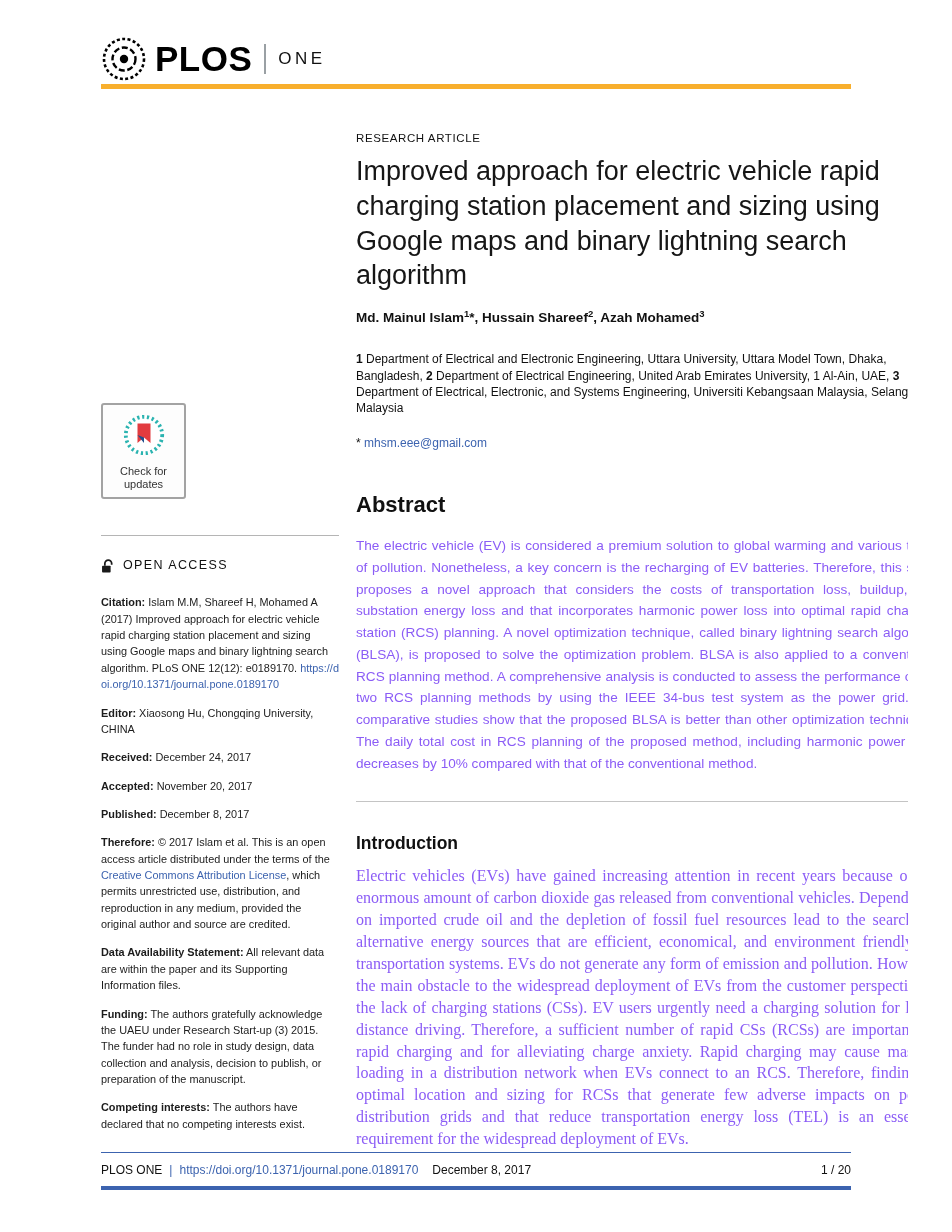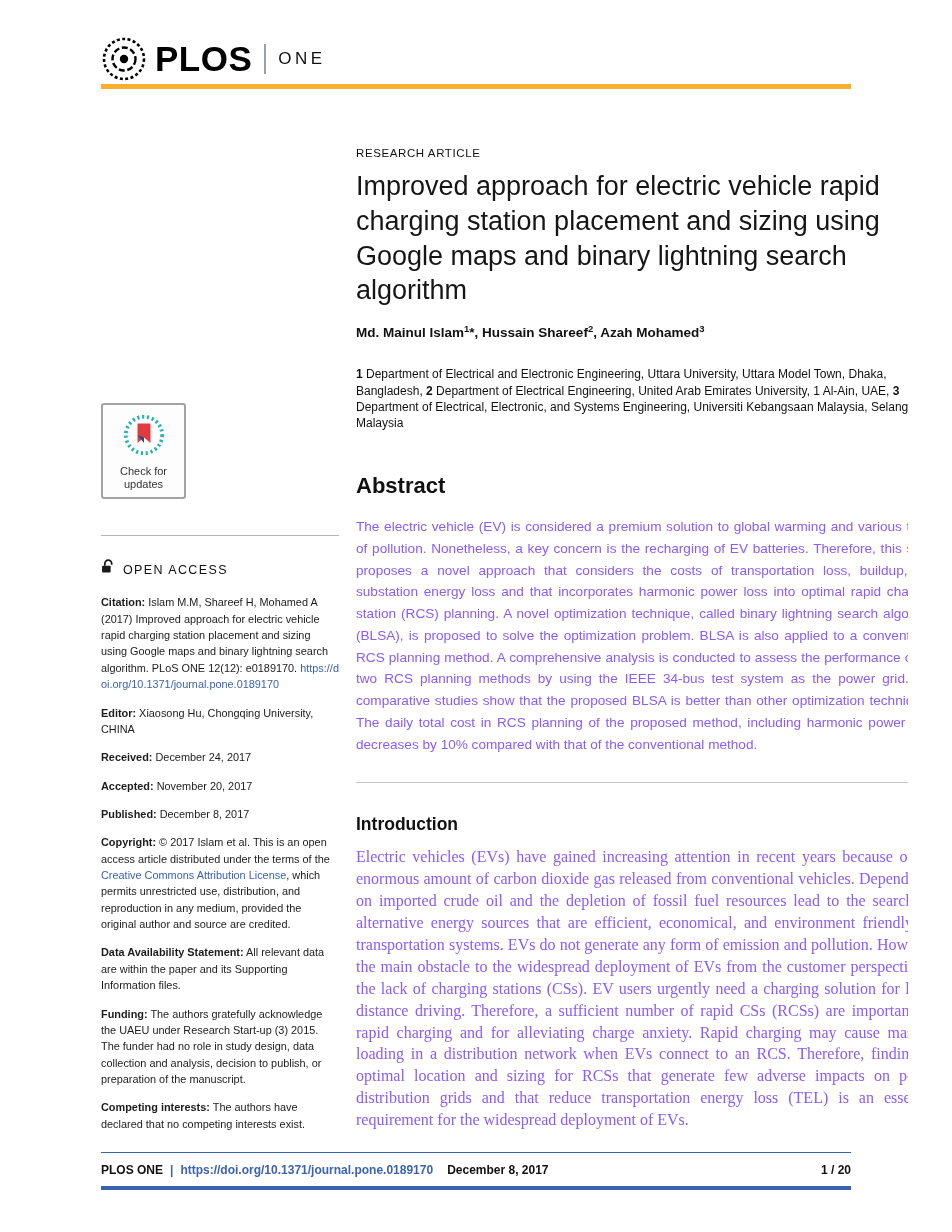--- a/index.html
+++ b/index.html
@@ -31,48 +31,48 @@
     width: 85px;
     border: 2px solid #a3a3a3;
     border-radius: 3px;
     background: #fdfdfd;
     text-align: center;
     padding: 8px 4px 6px;
     cursor: pointer;
   }
   .badge-text { font-size: 11px; line-height: 1.2; color: #333; margin-top: 4px; }
   .sidebar-rule { margin-top: 36px; border-top: 1px solid #b5b5b5; }
-  .open-access { margin-top: 22px; display: flex; align-items: flex-end; gap: 8px; font-size: 12.5px; letter-spacing: 1.4px; color: #111; }
+  .open-access { margin-top: 22px; display: flex; align-items: flex-start; gap: 8px; font-size: 12.5px; letter-spacing: 1.4px; color: #111; }
   .sb-p { margin-top: 12px; font-size: 10.9px; line-height: 1.5; color: #1c1c1c; }
   .sb-p.first { margin-top: 17px; }
   .sb-label { font-weight: 700; }
   .link { color: #3c63af; text-decoration: none; cursor: pointer; }
   .sb-p .link { word-break: break-all; }
 
   
-  .main { position: absolute; left: 312px; top: 93px; width: 583px; }
+  .main { position: absolute; left: 312px; top: 78px; width: 583px; }
   .kicker { margin-top: 54px; font-size: 11.5px; letter-spacing: 0.6px; color: #111; }
   .title { margin-top: 10px; font-size: 27px; line-height: 1.29; font-weight: 500; color: #161616; }
   .authors { margin-top: 17px; font-size: 13.5px; font-weight: 700; color: #111; }
   .authors sup { font-size: 9.5px; line-height: 0; }
   .affiliations { margin-top: 26px; font-size: 12px; line-height: 1.35; color: #111; }
   .aff-num { font-weight: 700; }
   .email-line { margin-top: 20px; font-size: 12px; color: #111; }
   .abstract-h { margin-top: 42px; font-size: 22px; font-weight: 700; color: #111; }
   .abstract-p { margin-top: 17px; font-size: 13.6px; line-height: 1.6; text-align: justify; color: #8b5cf6; }
   .section-rule { margin-top: 27px; border-top: 1px solid #c4c4c4; }
   .intro-h { margin-top: 31px; font-size: 17.5px; font-weight: 700; color: #111; }
   .intro-p { margin-top: 11px; font-family: "Liberation Serif", serif; font-size: 16px; line-height: 1.37; text-align: justify; color: #8b5cf6; }
 
   
   .footer-rule-top { position: absolute; left: 57px; right: 57px; top: 1152px; height: 1px; background: #3c63af; }
   .footer-text {
     position: absolute; left: 57px; right: 57px; top: 1163px;
     display: flex; justify-content: space-between; align-items: baseline;
-    font-size: 12px; color: #111; font-weight: bold;
+    font-size: 12px; color: #111;
   }
   .footer-left { display: flex; align-items: baseline; }
   .footer-sep { margin: 0 7px; color: #3c63af; }
   .footer-date { margin-left: 14px; }
   .footer-rule-bottom { position: absolute; left: 57px; right: 57px; top: 1186px; height: 4px; background: #3c63af; }
 </style>
 </head>
 <body>
 
 <div class="page">
@@ -124,21 +124,21 @@
     <p class="sb-p first"><span class="sb-label">Citation:</span><span> Islam M.M, Shareef H, Mohamed A (2017) Improved approach for electric vehicle rapid charging station placement and sizing using Google maps and binary lightning search algorithm. PLoS ONE 12(12): e0189170. </span><a class="link">https://doi.org/10.1371/journal.pone.0189170</a></p>
 
     <p class="sb-p"><span class="sb-label">Editor:</span><span> Xiaosong Hu, Chongqing University, CHINA</span></p>
 
     <p class="sb-p"><span class="sb-label">Received:</span><span> December 24, 2017</span></p>
 
     <p class="sb-p"><span class="sb-label">Accepted:</span><span> November 20, 2017</span></p>
 
     <p class="sb-p"><span class="sb-label">Published:</span><span> December 8, 2017</span></p>
 
-    <p class="sb-p"><span class="sb-label">Copyright:</span><span> © 2017 Islam et al. This is an open access article distributed under the terms of the </span><a class="link">Creative Commons Attribution License</a><span>, which permits unrestricted use, distribution, and reproduction in any medium, provided the original author and source are credited.</span></p>
+    <p class="sb-p"><span class="sb-label">Therefore:</span><span> © 2017 Islam et al. This is an open access article distributed under the terms of the </span><a class="link">Creative Commons Attribution License</a><span>, which permits unrestricted use, distribution, and reproduction in any medium, provided the original author and source are credited.</span></p>
 
     <p class="sb-p"><span class="sb-label">Data Availability Statement:</span><span> All relevant data are within the paper and its Supporting Information files.</span></p>
 
     <p class="sb-p"><span class="sb-label">Funding:</span><span> The authors gratefully acknowledge the UAEU under Research Start-up (3) 2015. The funder had no role in study design, data collection and analysis, decision to publish, or preparation of the manuscript.</span></p>
 
     <p class="sb-p"><span class="sb-label">Competing interests:</span><span> The authors have declared that no competing interests exist.</span></p>
 
   </aside>
 
   <main class="main">
@@ -148,20 +148,24 @@
     <h1 class="title">Improved approach for electric vehicle rapid charging station placement and sizing using Google maps and binary lightning search algorithm</h1>
 
     <div class="authors">
       <span>Md. Mainul Islam</span><sup>1</sup><span>*</span><span>, Hussain Shareef</span><sup>2</sup><span>, Azah Mohamed</span><sup>3</sup>
     </div>
 
     <p class="affiliations">
       <span class="aff-num">1</span><span> Department of Electrical and Electronic Engineering, Uttara University, Uttara Model Town, Dhaka, Bangladesh, </span><span class="aff-num">2</span><span> Department of Electrical Engineering, United Arab Emirates University, 1 Al-Ain, UAE, </span><span class="aff-num">3</span><span> Department of Electrical, Electronic, and Systems Engineering, Universiti Kebangsaan Malaysia, Selangor, Malaysia</span>
     </p>
 
+    <p class="email-line">
+      <span>*</span>
+      <a class="link">mhsm.eee@gmail.com</a>
+    </p>
 
     <h2 class="abstract-h">Abstract</h2>
     <p class="abstract-p">The electric vehicle (EV) is considered a premium solution to global warming and various types of pollution. Nonetheless, a key concern is the recharging of EV batteries. Therefore, this study proposes a novel approach that considers the costs of transportation loss, buildup, and substation energy loss and that incorporates harmonic power loss into optimal rapid charging station (RCS) planning. A novel optimization technique, called binary lightning search algorithm (BLSA), is proposed to solve the optimization problem. BLSA is also applied to a conventional RCS planning method. A comprehensive analysis is conducted to assess the performance of the two RCS planning methods by using the IEEE 34-bus test system as the power grid. The comparative studies show that the proposed BLSA is better than other optimization techniques. The daily total cost in RCS planning of the proposed method, including harmonic power loss, decreases by 10% compared with that of the conventional method.</p>
 
     <div class="section-rule"></div>
 
     <h2 class="intro-h">Introduction</h2>
     <p class="intro-p">Electric vehicles (EVs) have gained increasing attention in recent years because of the enormous amount of carbon dioxide gas released from conventional vehicles. Dependency on imported crude oil and the depletion of fossil fuel resources lead to the search for alternative energy sources that are efficient, economical, and environment friendly for transportation systems. EVs do not generate any form of emission and pollution. However, the main obstacle to the widespread deployment of EVs from the customer perspective is the lack of charging stations (CSs). EV users urgently need a charging solution for long-distance driving. Therefore, a sufficient number of rapid CSs (RCSs) are important for rapid charging and for alleviating charge anxiety. Rapid charging may cause massive loading in a distribution network when EVs connect to an RCS. Therefore, finding an optimal location and sizing for RCSs that generate few adverse impacts on power distribution grids and that reduce transportation energy loss (TEL) is an essential requirement for the widespread deployment of EVs.</p>
 
   </main>

